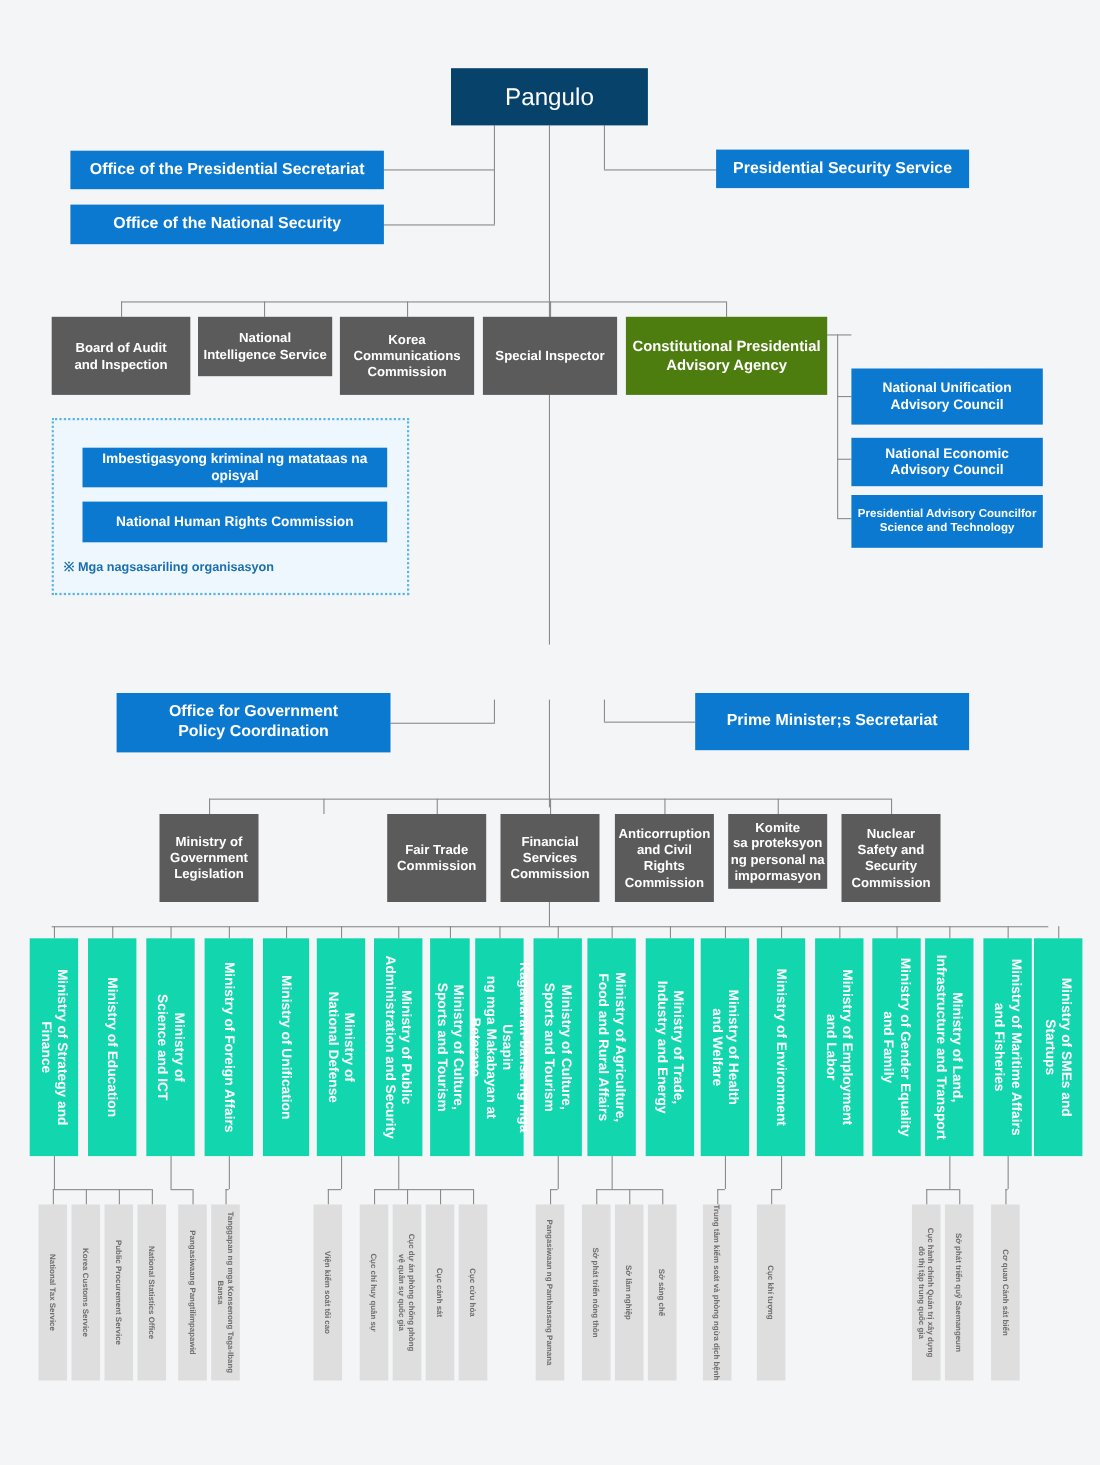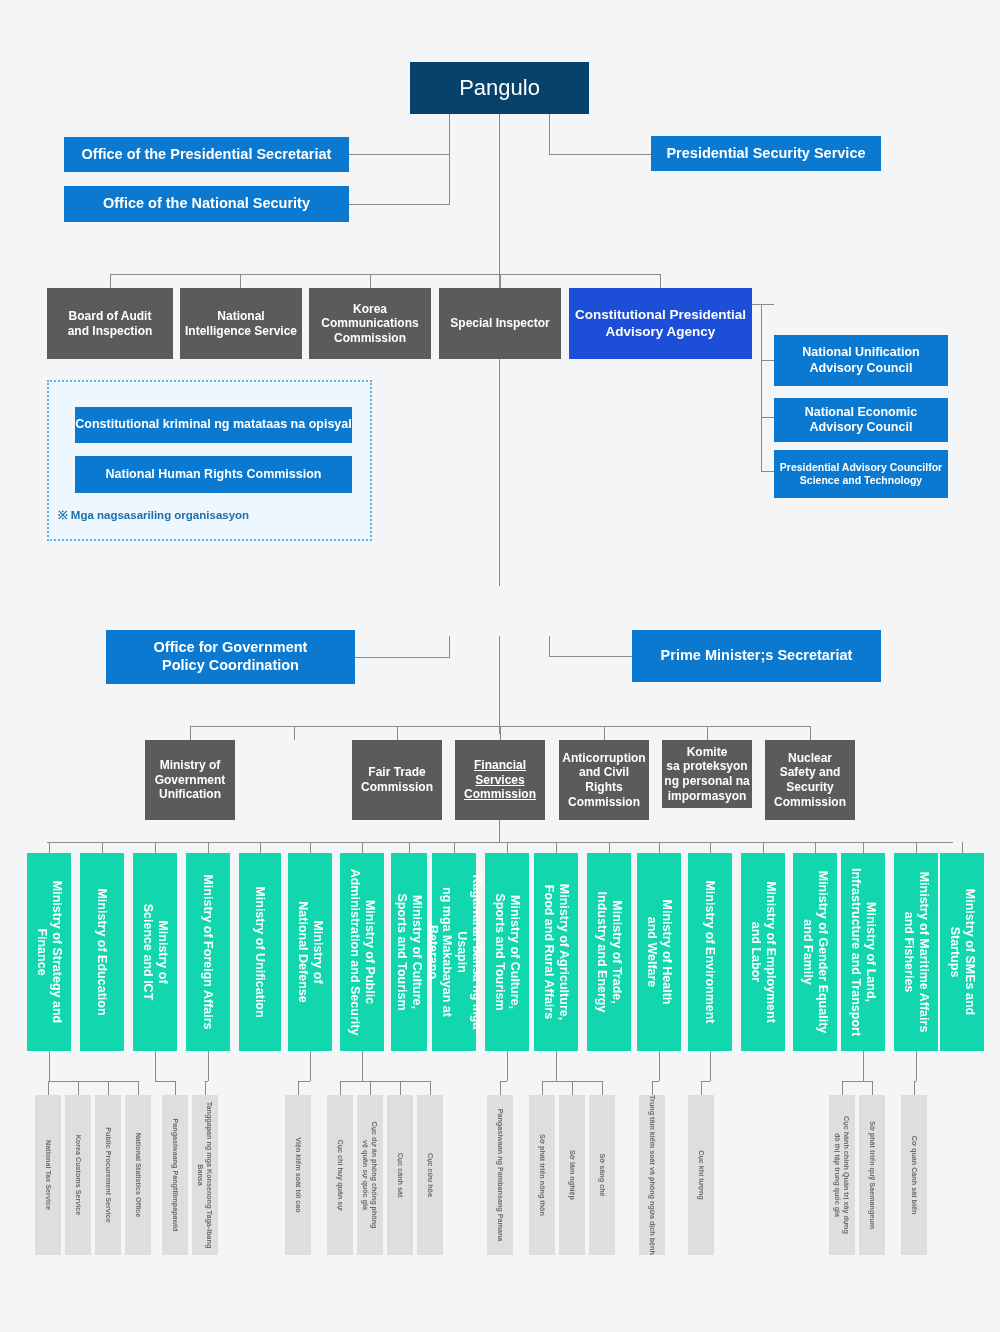--- a/index.html
+++ b/index.html
@@ -22,21 +22,21 @@
     text-align:center;
     line-height:1.22;
     white-space:pre-line;
     z-index:5;
   }
   .navy{background:#07426b;color:#fff;font-size:22px;}
   .blue{background:#0b79d0;color:#fff;font-size:14.5px;font-weight:600;}
   .blue-sm{background:#0b79d0;color:#fff;font-size:12.5px;font-weight:600;}
   .blue-xs{background:#0b79d0;color:#fff;font-size:10.5px;font-weight:600;}
   .gray{background:#5b5b5b;color:#fff;font-size:12px;font-weight:600;}
-  .teal-head{background:#1d4ed8;color:#fff;font-size:13.5px;font-weight:600;}
+  .teal-head{background:#4d7c0f;color:#fff;font-size:13.5px;font-weight:600;}
 
   
   .vcol{
     position:absolute;
     background:#12d7ae;
     z-index:5;
     box-sizing:border-box;
   }
   .vcol .vtxt{
     position:absolute;
@@ -211,54 +211,54 @@
   <div class="box navy" style="left:410px;top:62px;width:179px;height:52px;">Pangulo</div>
 
   <div class="box blue" style="left:64px;top:137px;width:285px;height:35px;text-align:right;">Office of the Presidential Secretariat</div>
 
   <div class="box blue" style="left:64px;top:186px;width:285px;height:36px;">Office of the National Security</div>
 
   <div class="box blue" style="left:651px;top:136px;width:230px;height:35px;">Presidential Security Service</div>
 
   <div class="box gray" style="left:47px;top:288px;width:126px;height:71px;">Board of Audit
 and Inspection</div>
-  <div class="box gray" style="left:180px;top:288px;width:122px;height:71px;">National
+  <div class="box gray" style="left:180px;top:288px;width:122px;height:54px;">National
 Intelligence Service</div>
   <div class="box gray" style="left:309px;top:288px;width:122px;height:71px;">Korea
 Communications
 Commission</div>
   <div class="box gray" style="left:439px;top:288px;width:122px;height:71px;">Special Inspector</div>
 
   <div class="box teal-head" style="left:569px;top:288px;width:183px;height:71px;">Constitutional Presidential
 Advisory Agency</div>
 
   <div class="box blue-sm" style="left:774px;top:335px;width:174px;height:51px;">National Unification
 Advisory Council</div>
   <div class="box blue-sm" style="left:774px;top:398px;width:174px;height:44px;">National Economic
 Advisory Council</div>
   <div class="box blue-xs" style="left:774px;top:450px;width:174px;height:48px;">Presidential Advisory Councilfor
 Science and Technology</div>
 
   <div class="dotpanel" style="left:47px;top:380px;width:325px;height:161px;"></div>
 
-  <div class="box blue-sm" style="left:75px;top:407px;width:277px;height:36px;">Constitutional kriminal ng matataas na opisyal</div>
+  <div class="box blue-sm" style="left:75px;top:407px;width:277px;height:36px;">Imbestigasyong kriminal ng matataas na opisyal</div>
   <div class="box blue-sm" style="left:75px;top:456px;width:277px;height:37px;">National Human Rights Commission</div>
   <div class="note" style="left:58px;top:507px;">※ Mga nagsasariling organisasyon</div>
 
 
   <div class="box blue" style="left:106px;top:630px;width:249px;height:54px;">Office for Government
 Policy Coordination</div>
   <div class="box blue" style="left:632px;top:630px;width:249px;height:52px;">Prime Minister;s Secretariat</div>
 
   <div class="box gray" style="left:145px;top:740px;width:90px;height:80px;">Ministry of
 Government
-Unification</div>
+Legislation</div>
   <div class="box gray" style="left:352px;top:740px;width:90px;height:80px;">Fair Trade
 Commission</div>
-  <div class="box gray" style="left:455px;top:740px;width:90px;height:80px;text-decoration:underline;">Financial
+  <div class="box gray" style="left:455px;top:740px;width:90px;height:80px;">Financial
 Services
 Commission</div>
   <div class="box gray" style="left:559px;top:740px;width:90px;height:80px;">Anticorruption
 and Civil
 Rights
 Commission</div>
   <div class="box gray" style="left:662px;top:740px;width:90px;height:68px;">Komite
 sa proteksyon
 ng personal na
 impormasyon</div>

